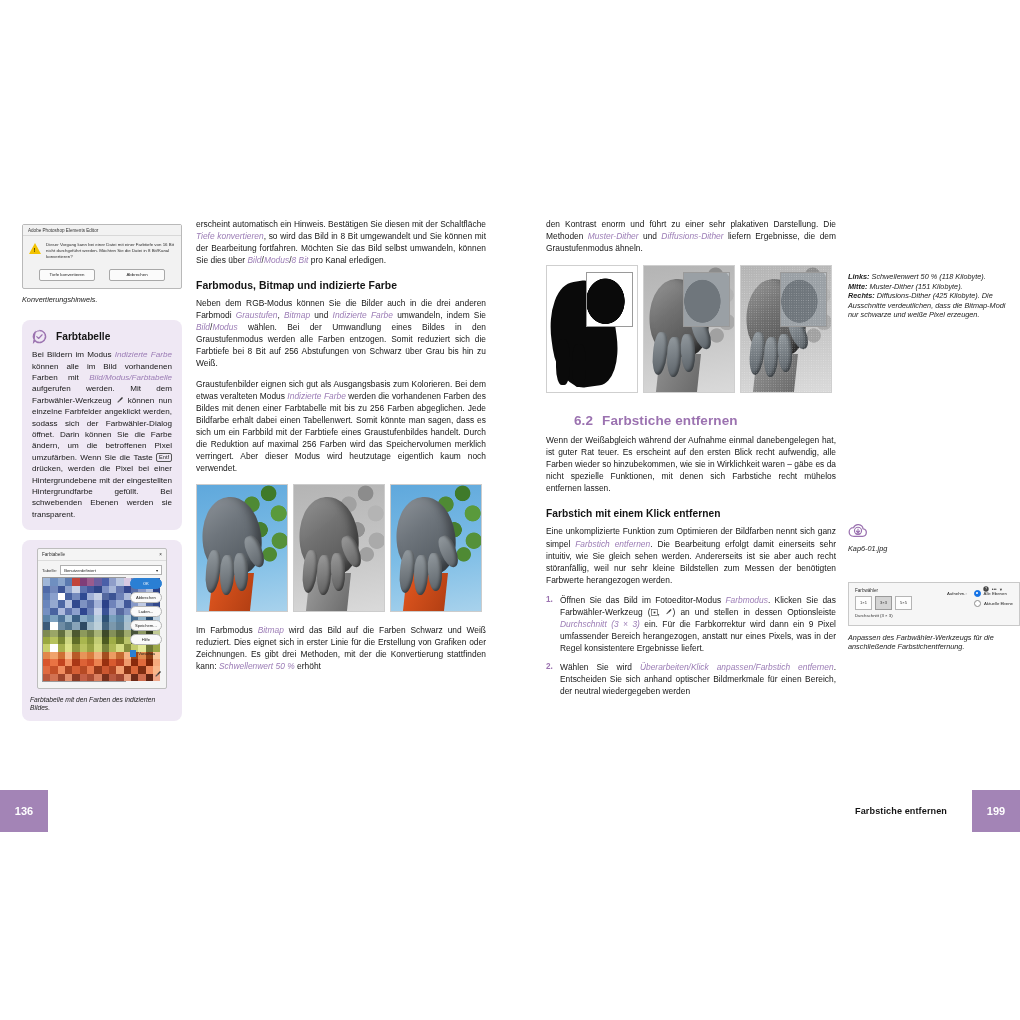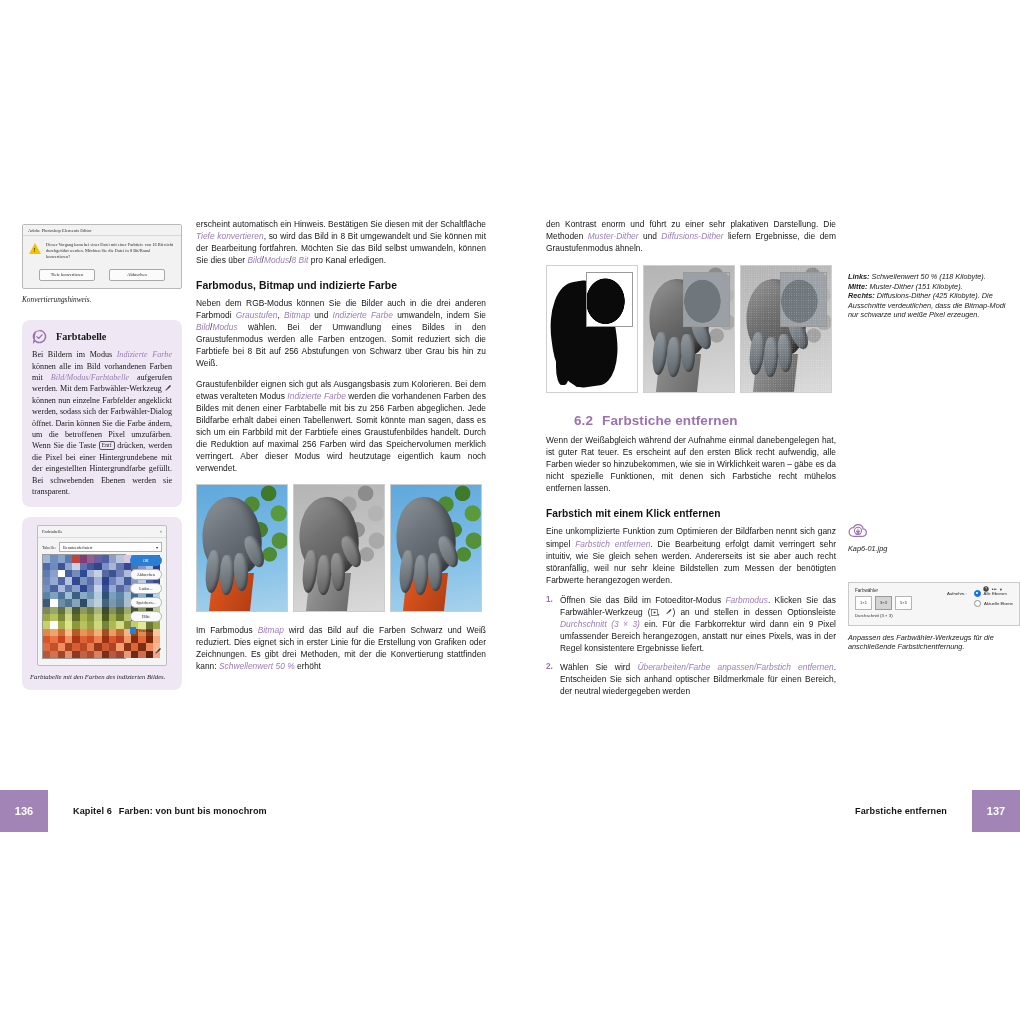--- a/index.html
+++ b/index.html
@@ -44,21 +44,21 @@
   p:last-child{margin-bottom:0;}
 
   .caption{
     font-size:7.3px;line-height:9.6px;font-style:italic;color:#1b1b1b;
   }
   .caption b{font-style:italic;font-weight:bold;}
 
   
   .col-main-left{position:absolute;left:196px;top:218px;width:290px;}
   .col-main-right{position:absolute;left:546px;top:218px;width:290px;}
-  .margin-left{position:absolute;left:22px;top:224px;width:160px;font-family:Liberation Serif, serif;}
+  .margin-left{position:absolute;left:22px;top:224px;width:160px;}
   .margin-right{position:absolute;left:840px;top:272px;width:160px;margin-left:8px;}
 
   
   ol.steps{margin:6px 0 0 0;padding:0;list-style:none;counter-reset:st;}
   ol.steps li{
     position:relative;padding-left:14px;margin-bottom:7px;
   }
   ol.steps li .marker{
     position:absolute;left:0;top:0;color:#9b72b0;font-weight:bold;font-size:8.2px;
   }
@@ -645,34 +645,34 @@
     </div>
 
     <h2 class="sec" style="margin-top:22px;">
       <span class="num">6.2</span><span>Farbstiche entfernen</span>
     </h2>
 
     <p>Wenn der Weißabgleich während der Aufnahme einmal danebengelegen hat, ist guter Rat teuer. Es erscheint auf den ersten Blick recht aufwendig, alle Farben wieder so hinzubekommen, wie sie in Wirklichkeit waren – gäbe es da nicht spezielle Funktionen, mit denen sich Farbstiche recht mühelos entfernen lassen.</p>
 
     <h4 class="sub2" style="margin-top:14px;">Farbstich mit einem Klick entfernen</h4>
 
-    <p><span>Eine unkomplizierte Funktion zum Optimieren der Bildfarben nennt sich ganz simpel </span><span class="em">Farbstich entfernen</span><span>. Die Bearbeitung erfolgt damit verringert sehr intuitiv, wie Sie gleich sehen werden. Andererseits ist sie aber auch recht störanfällig, weil nur sehr kleine Bildstellen zum Messen der benötigten Farbwerte herangezogen werden.</span></p>
+    <p><span>Eine unkomplizierte Funktion zum Optimieren der Bildfarben nennt sich ganz simpel </span><span class="em">Farbstich entfernen</span><span>. Die Bearbeitung erfolgt damit einerseits sehr intuitiv, wie Sie gleich sehen werden. Andererseits ist sie aber auch recht störanfällig, weil nur sehr kleine Bildstellen zum Messen der benötigten Farbwerte herangezogen werden.</span></p>
 
     <ol class="steps">
       <li>
         <span class="marker">1.</span><span>Öffnen Sie das Bild im Fotoeditor-Modus </span><span class="em">Farbmodus</span><span>. Klicken Sie das Farbwähler-Werkzeug (</span><span><svg viewBox="0 0 12 12" width="7" height="7" style="vertical-align:-1px;">
               <rect x="1" y="1" width="10" height="10" fill="none" stroke="#333" stroke-width="1"></rect>
               <rect x="4.5" y="4.5" width="3" height="3" fill="#333"></rect>
             </svg></span><span>, </span><span><svg viewBox="0 0 24 24" width="7.5" height="7.5" style="vertical-align:-1px;">
               <path d="M18 3l3 3-8 8-3-3 8-8z" fill="#333"></path>
               <path d="M10 11l3 3-7 6-2-2 6-7z" fill="#555"></path>
             </svg></span><span>) an und stellen in dessen Optionsleiste </span><span class="em">Durchschnitt (3 × 3)</span><span> ein. Für die Farbkorrektur wird dann ein 9 Pixel umfassender Bereich herangezogen, anstatt nur eines Pixels, was in der Regel konsistentere Ergebnisse liefert.</span>
       </li>
       <li>
-        <span class="marker">2.</span><span>Wählen Sie wird </span><span class="em">Überarbeiten</span><span class="em">/</span><span class="em">Farbe anpassen</span><span class="em">/</span><span class="em">Farbstich entfernen</span><span>. Entscheiden Sie sich anhand optischer Bildmerkmale für einen Bereich, der neutral wiedergegeben werden</span>
+        <span class="marker">2.</span><span>Wählen Sie wird </span><span class="em">Überarbeiten</span><span class="em">/</span><span class="em">Klick anpassen</span><span class="em">/</span><span class="em">Farbstich entfernen</span><span>. Entscheiden Sie sich anhand optischer Bildmerkmale für einen Bereich, der neutral wiedergegeben werden</span>
       </li>
     </ol>
   </div>
 
   <div class="margin-right">
     <div class="caption">
       <b>Links:</b><span> Schwellenwert 50 % (118 Kilobyte).</span><br>
       <b>Mitte:</b><span> Muster-Dither (151 Kilobyte).</span><br>
       <b>Rechts:</b><span> Diffusions-Dither (425 Kilobyte).</span>
       <span>Die Ausschnitte verdeutlichen, dass die Bitmap-Modi nur schwarze und weiße Pixel erzeugen.</span>
@@ -724,25 +724,20 @@
             </div>
           </div>
         </div>
       </div>
       <div class="caption" style="margin-top:7px;">Anpassen des Farbwähler-Werkzeugs für die anschließende Farbstichentfernung.</div>
     </div>
   </div>
 
   <div class="footer" style="left:0;width:510px;">
     <div class="pg-block" style="left:0;">136</div>
-    <div class="footer-text" style="left:73px;">
-      <span>Kapitel 6</span>
-      <span style="width:7px;display:inline-block;"></span>
-      <span>Farben: von bunt bis monochrom</span>
-    </div>
   </div>
 
   <div class="footer" style="left:510px;width:510px;">
-    <div class="pg-block" style="right:0;left:auto;">137</div>
+    <div class="pg-block" style="right:0;left:auto;">199</div>
     <div class="footer-text" style="right:73px;">Farbstiche entfernen</div>
   </div>
 
 </div>
 
 </body></html>

